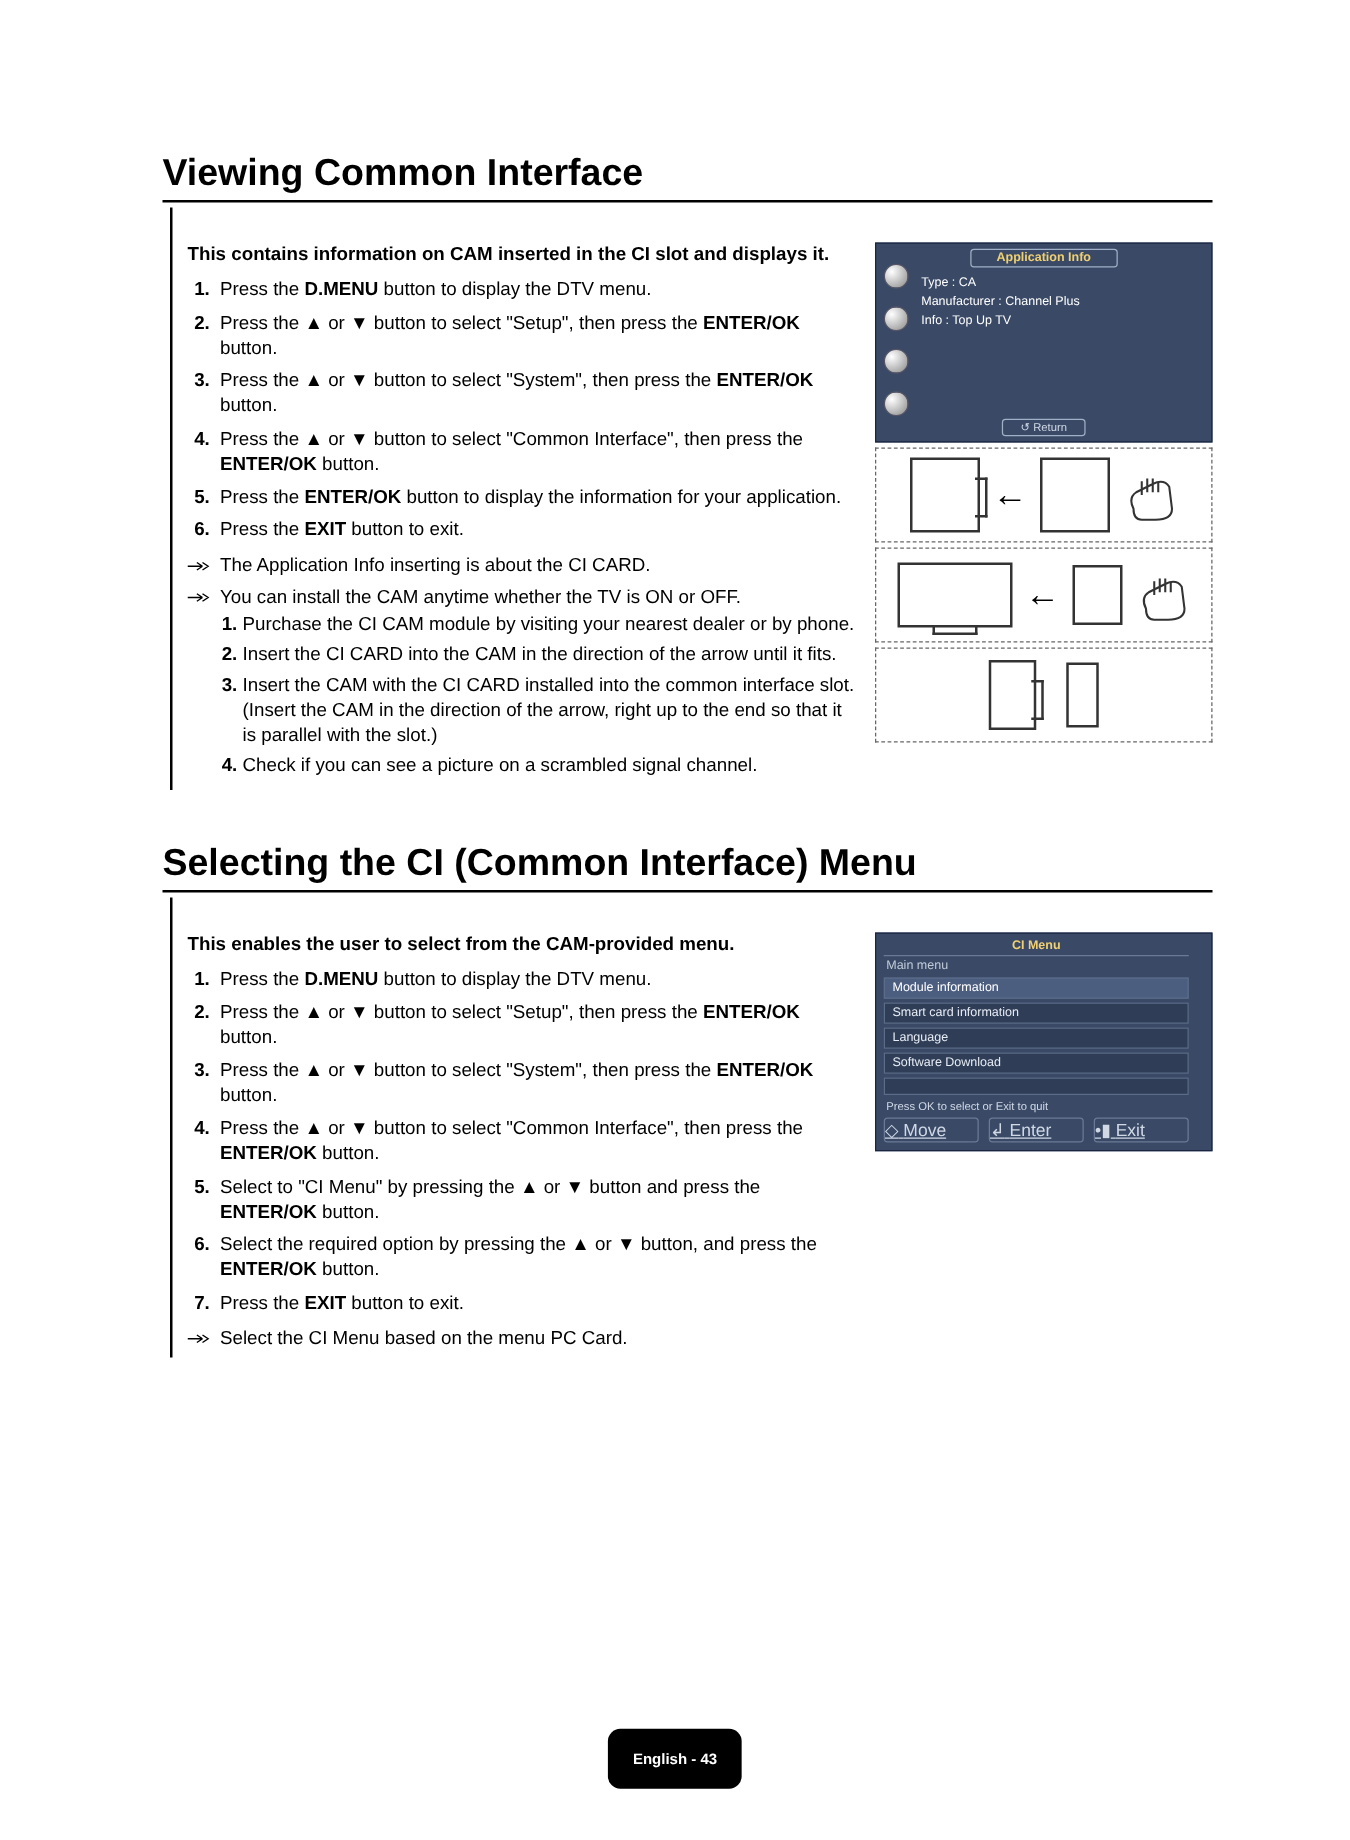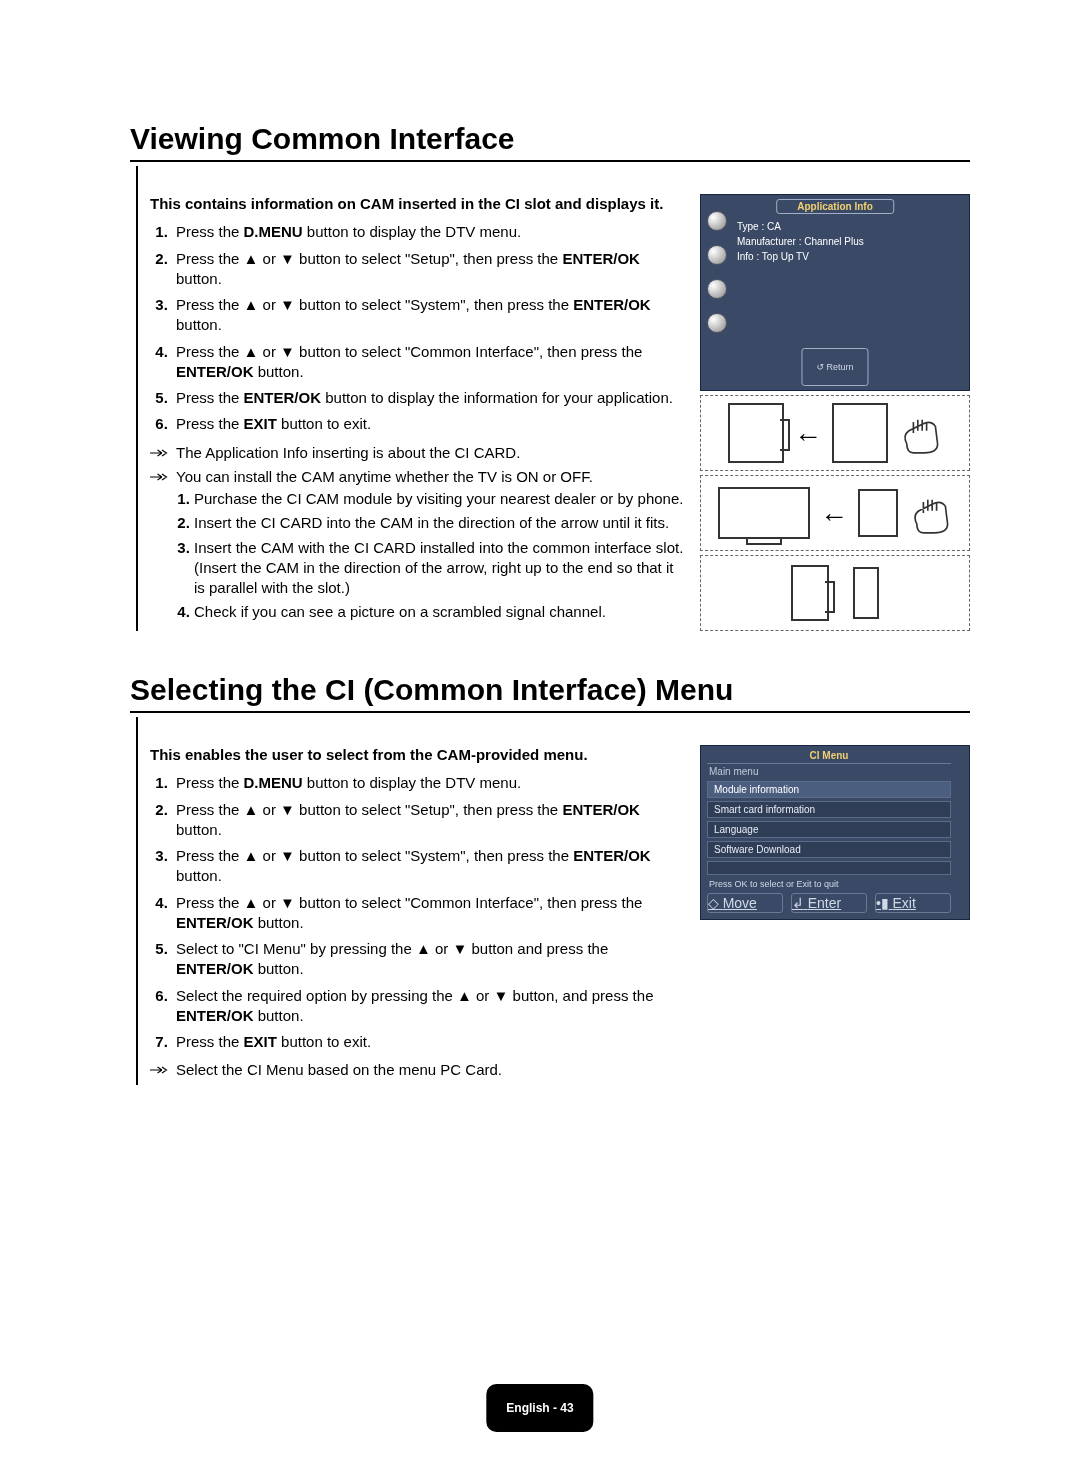--- a/index.html
+++ b/index.html
@@ -100,21 +100,21 @@
     font-weight: bold;
   }
   .sub-paren {
     display: block;
   }
   
   .osd1 {
     background: #3a4a66;
     color: #fff;
     font-size: 10px;
-    height: 197px;
+    height: 160px;
     position: relative;
     border: 1px solid #1a2640;
     box-sizing: border-box;
     padding: 10px 8px 6px 36px;
   }
   .osd1 .title-bar {
     position: absolute;
     top: 4px;
     left: 50%;
     transform: translateX(-50%);
@@ -145,21 +145,21 @@
     background: radial-gradient(circle at 30% 30%, #fff, #888);
     border-radius: 50%;
     border: 1px solid #556;
   }
   .osd1 .return-bar {
     position: absolute;
     bottom: 4px;
     left: 50%;
     transform: translateX(-50%);
     font-size: 9px;
-    padding: 13px 14px;
+    padding: 1px 14px;
     border: 1px solid #a0b0c8;
     border-radius: 3px;
     color: #d0d8e6;
   }
   .osd1 .return-bar::before {
     content: "↺ ";
   }
   
   .diagram-panel {
     border: 1px dashed #666;

